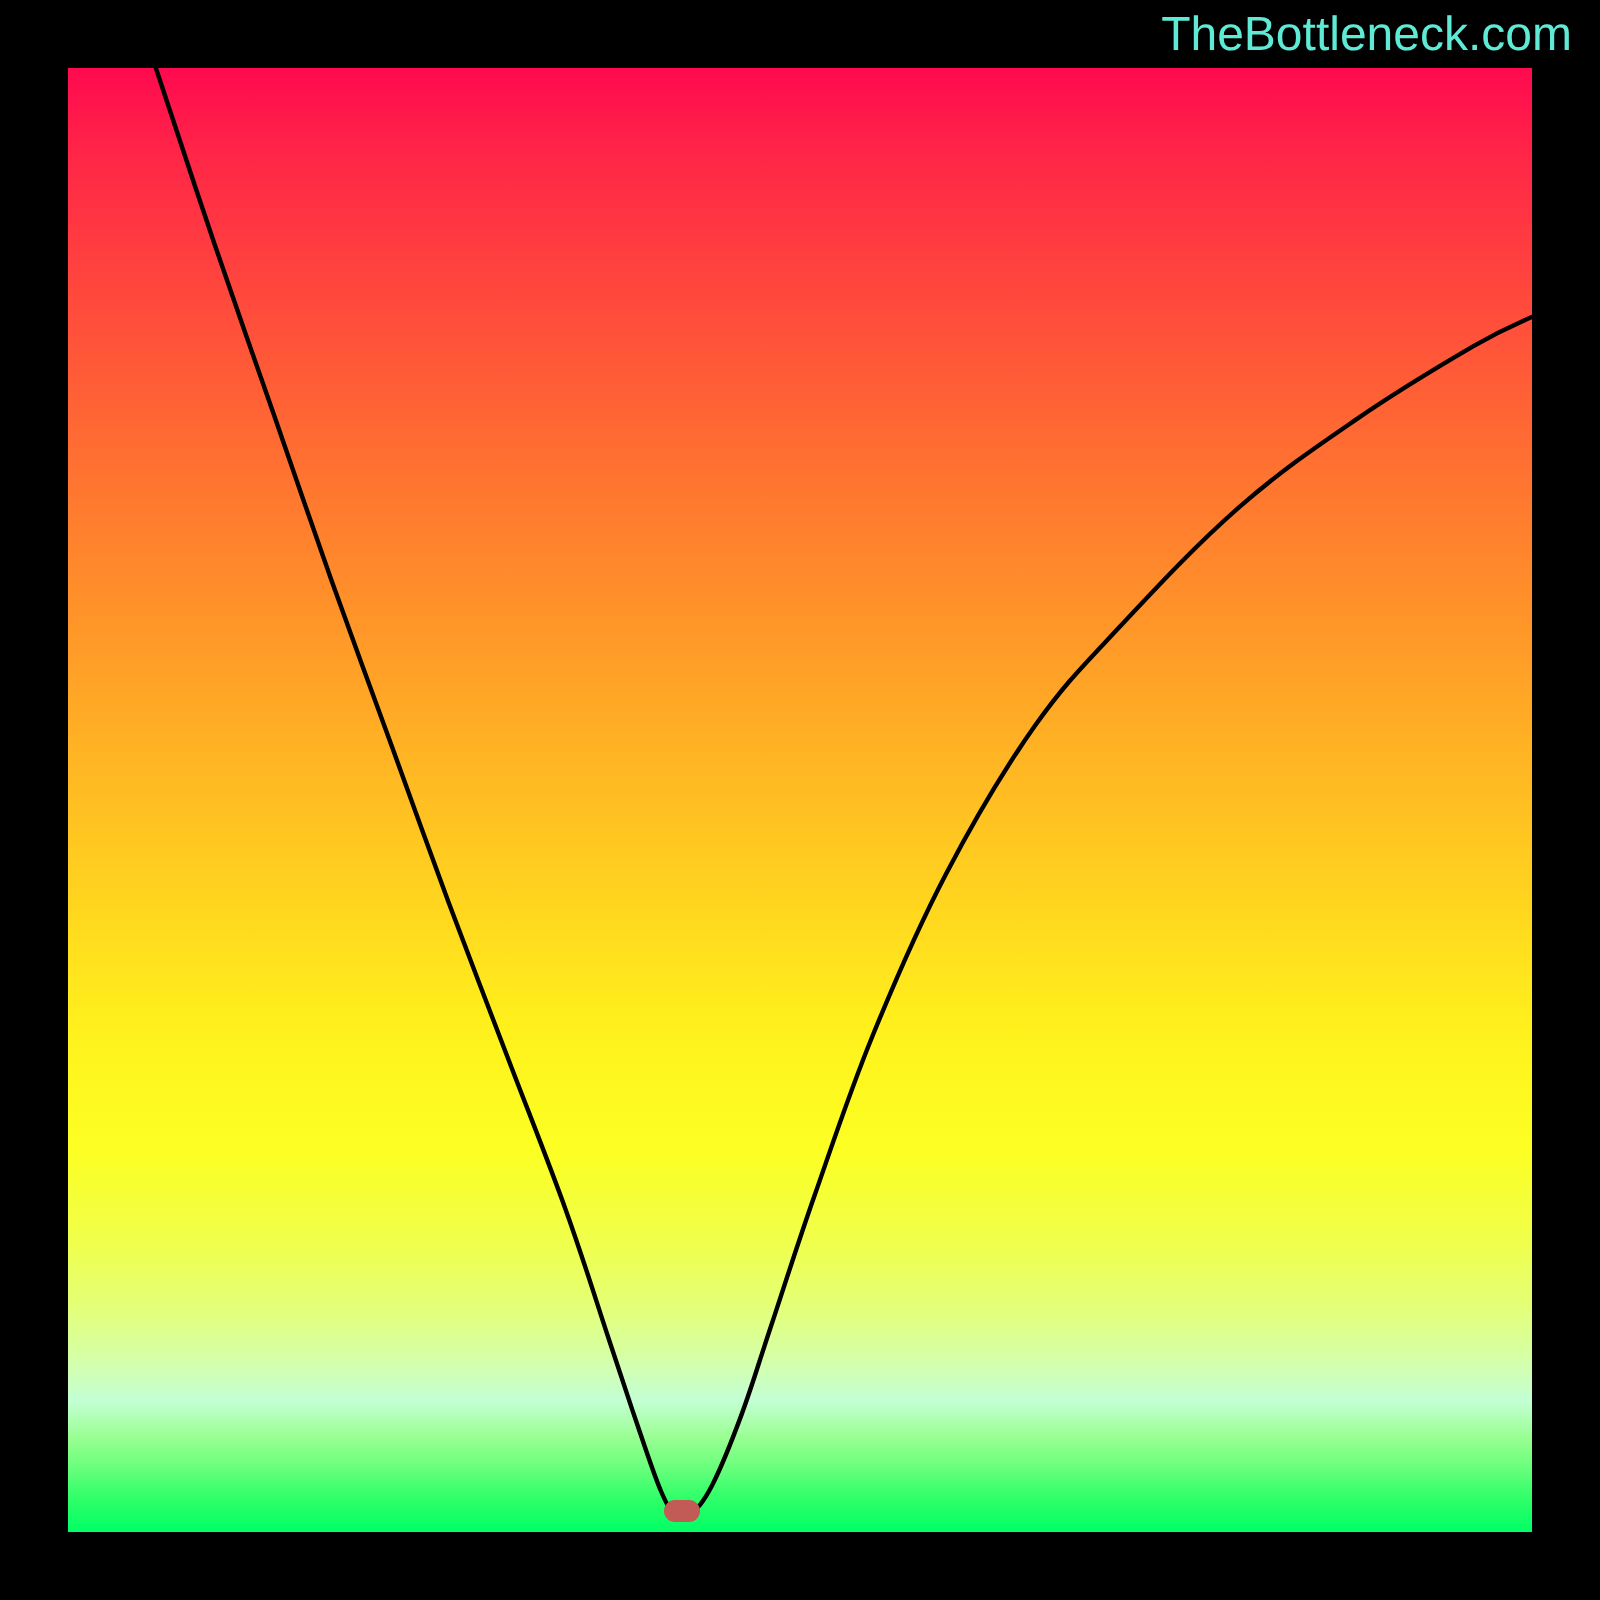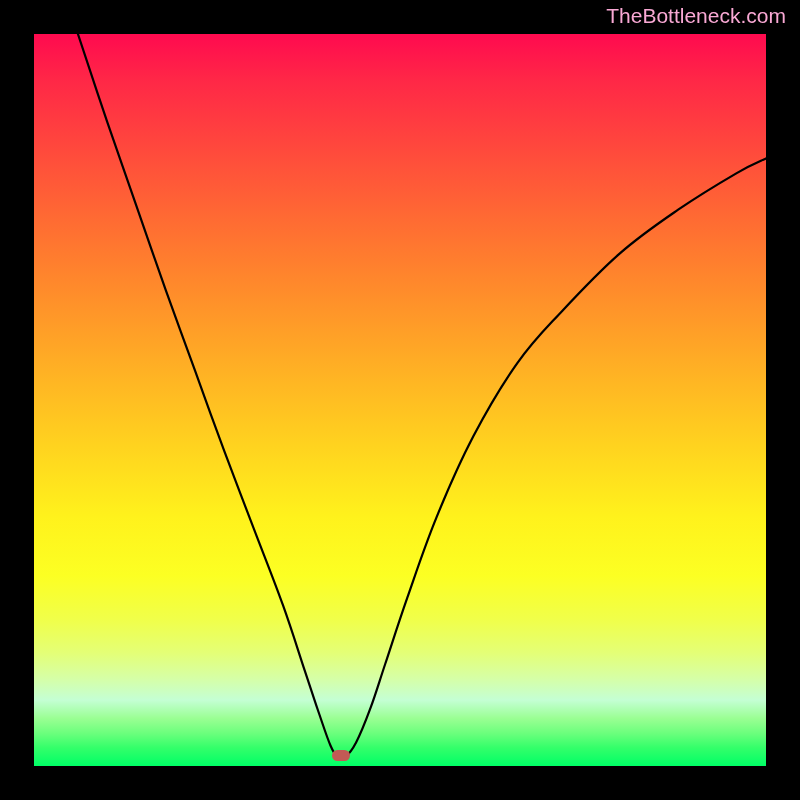--- a/index.html
+++ b/index.html
@@ -8,22 +8,22 @@
     width: 800px;
     height: 800px;
     background: #000;
     position: relative;
     font-family: Arial, sans-serif;
   }
   .watermark {
     position: absolute;
     top: 4px;
     right: 14px;
-    color: #f9a8d4;
-    font-size: 21px;
+    color: #5eead4;
+    font-size: 24px;
     font-weight: 500;
     z-index: 10;
   }
   .plot-area {
     position: absolute;
     left: 34px;
     top: 34px;
     width: 732px;
     height: 732px;
     background: linear-gradient(to bottom,

